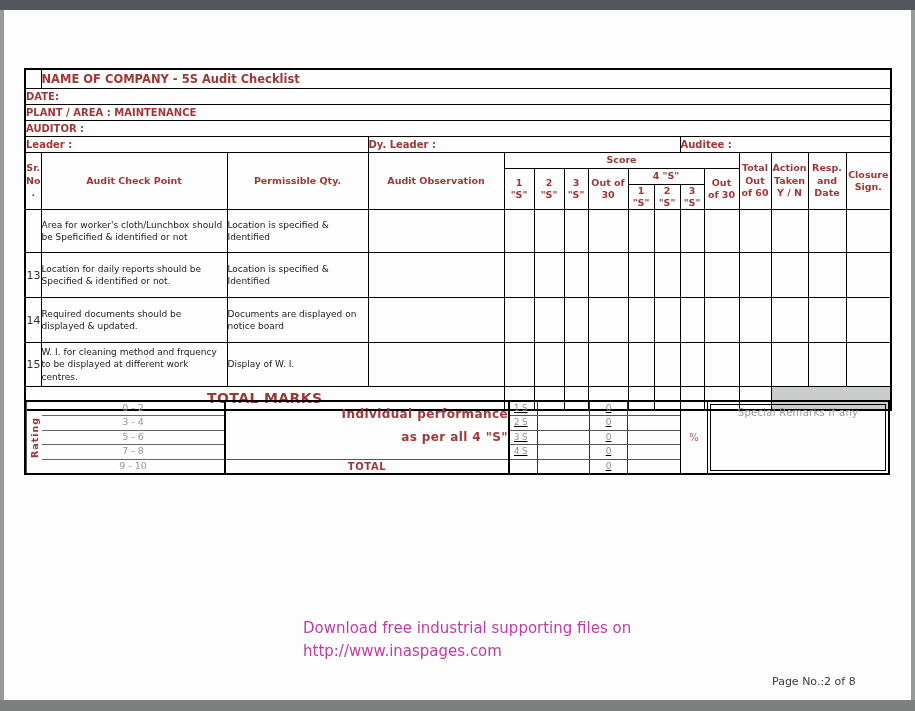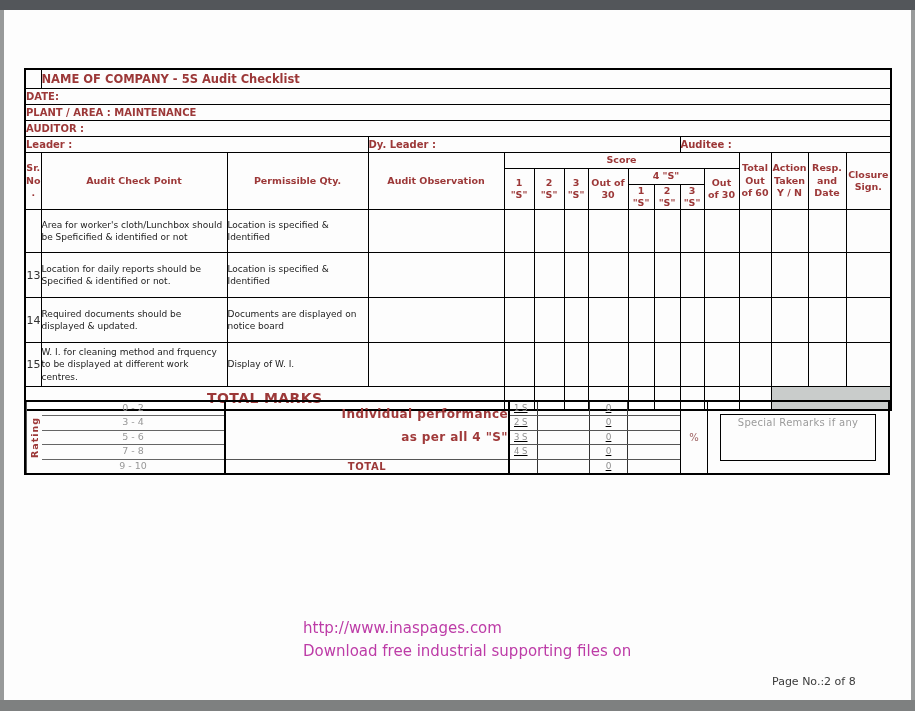--- a/index.html
+++ b/index.html
@@ -38,21 +38,21 @@
   .sum-right { flex:1; border:2px solid #000; border-left:none; display:flex; }
   .sgrid { width:170px; display:flex; flex-direction:column; }
   .srow { flex:1; display:flex; border-bottom:1px solid #555;text-decoration:underline; }
   .srow:last-child { border-bottom:none; }
   .sl { width:28px; border-right:1px solid #333; color:#8f8f8f; font-size:8.5px; line-height:12.5px; padding-left:4px; }
   .sb { width:52px; border-right:1px solid #333; }
   .sv { width:38px; border-right:1px solid #333; color:#8f8f8f; font-size:9px; line-height:12.5px; text-align:center; }
   .sb2 { flex:1; }
   .pct { width:28px; border-left:1px solid #000; border-right:1px solid #000; display:flex; align-items:center; justify-content:center;
          color:#9c5f5f; font-size:10px; }
-  .remarks { flex:1; margin:12px; border:1px solid #000; text-align:center; color:#9b9b9b; font-size:10px; padding-top:2px; letter-spacing:.3px; }
+  .remarks { flex:1; margin:2px; border:1px solid #000; text-align:center; color:#9b9b9b; font-size:10px; padding-top:2px; letter-spacing:.3px; }
 
   
   .watermark { position:absolute; left:303px; top:617px; color:#bd3ca7; font-size:15px; line-height:23px; }
   .page-no { position:absolute; left:772px; top:675px; color:#3a3a3a; font-size:11px; }
 </style>
 </head>
 <body>
 
 <div class="screen">
   <div class="frame-top"></div>
@@ -276,17 +276,17 @@
           <div class="sv">0</div>
           <div class="sb2"></div>
         </div>
       </div>
       <div class="pct">%</div>
       <div class="remarks">Special Remarks if any</div>
     </div>
   </div>
 
   <div class="watermark">
+    <div>Download free industrial supporting files on</div>
     <div>http://www.inaspages.com</div>
-    <div>Download free industrial supporting files on</div>
   </div>
   <div class="page-no">Page No.:2 of 8</div>
 </div>
 
 </body></html>

